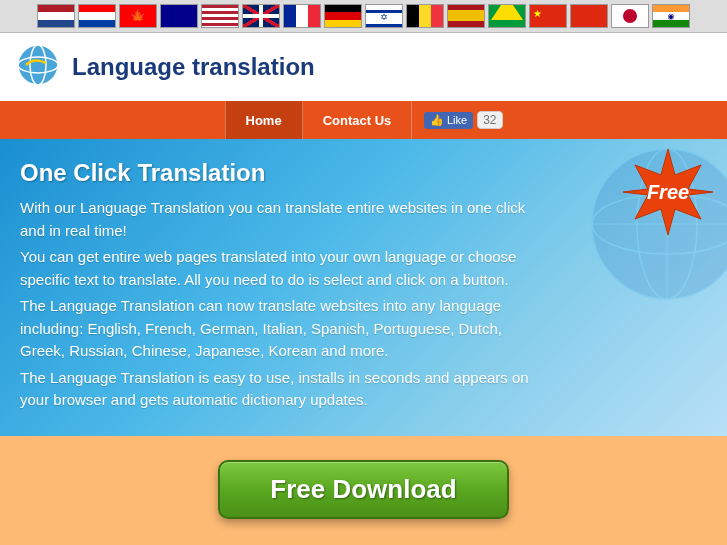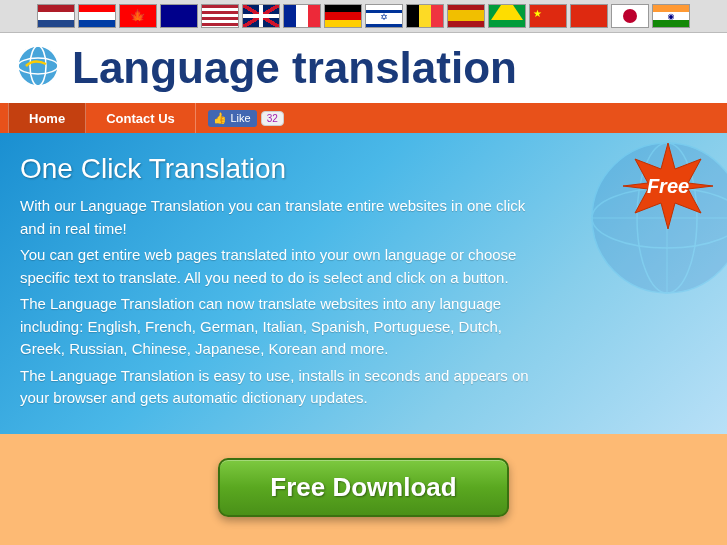--- a/index.html
+++ b/index.html
@@ -27,32 +27,33 @@
 
     
     #header {
       background: #fff;
       padding: 10px 16px;
       display: flex;
       align-items: center;
       gap: 12px;
     }
     #site-title {
-      font-size: 44px;
+      font-size: 24px;
       font-weight: bold;
       color: #1a3a7a;
     }
 
     
     #navbar {
       background: #e8511a;
       display: flex;
       align-items: stretch;
-      height: 30px;
+      height: 38px;
       padding: 0 8px;
+      justify-content: center;
     }
     .nav-item {
       padding: 0 20px;
       display: flex;
       align-items: center;
       color: white;
       font-size: 13px;
       font-weight: bold;
       cursor: pointer;
       border-right: 1px solid rgba(255,255,255,0.3);
@@ -70,40 +71,40 @@
       color: white;
       font-size: 11px;
       padding: 2px 6px;
       border-radius: 3px;
       cursor: pointer;
       display: flex;
       align-items: center;
       gap: 3px;
     }
     #like-count {
-      font-size: 10px;
-      color: #a21caf;
+      font-size: 12px;
+      color: #737373;
       background: #f0f0f0;
       border: 1px solid #ccc;
       padding: 1px 5px;
       border-radius: 4px;
     }
 
     
     #hero {
       background: linear-gradient(135deg, #1a8fd1 0%, #4ab8e8 40%, #87ceeb 70%, #b8e0f7 100%);
       padding: 20px 32px 20px 20px;
       position: relative;
       min-height: 170px;
       overflow: hidden;
     }
     #hero h1 {
       color: white;
-      font-size: 28px;
-      font-weight: normal;
+      font-size: 24px;
+      font-weight: bold;
       margin-bottom: 10px;
       text-shadow: 1px 1px 2px rgba(0,0,0,0.3);
     }
     #hero p {
       color: white;
       font-size: 15px;
       line-height: 1.5;
       max-width: 520px;
       text-shadow: 0 1px 1px rgba(0,0,0,0.2);
       margin-bottom: 4px;

